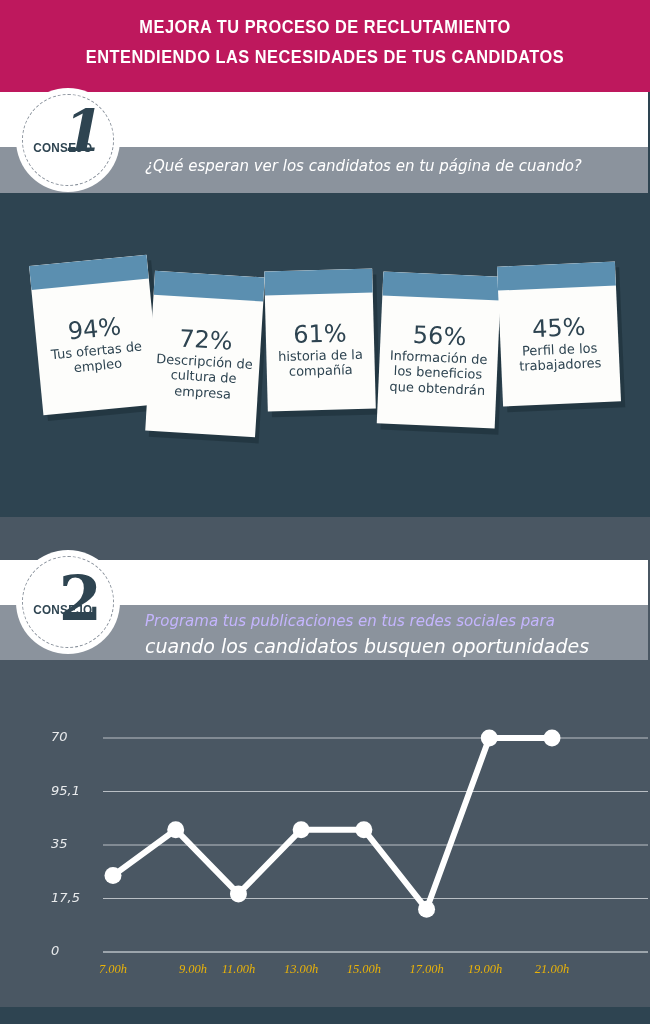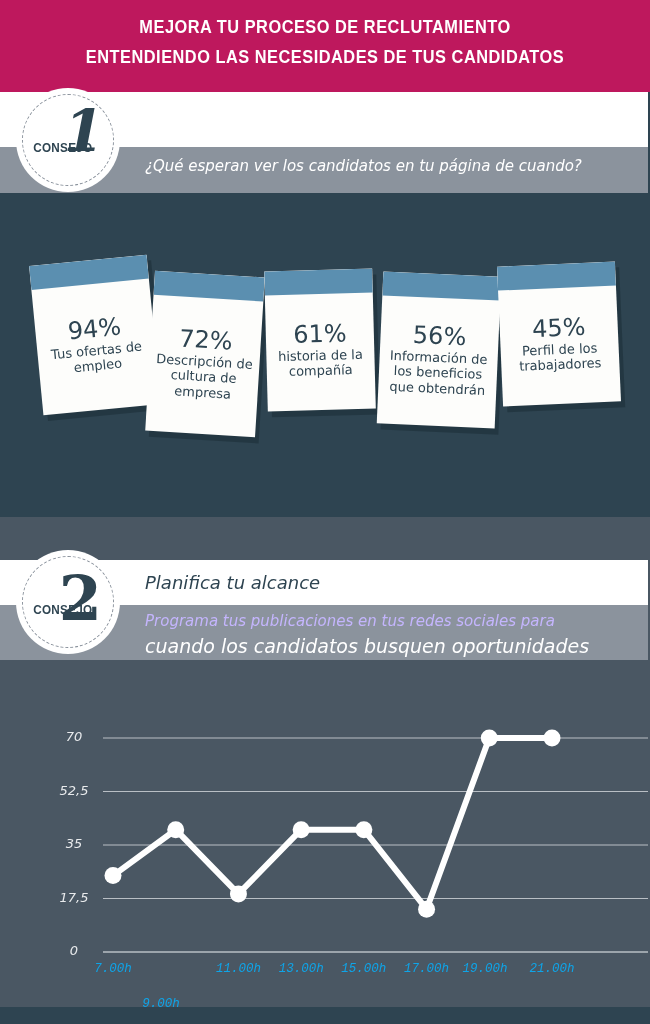--- a/index.html
+++ b/index.html
@@ -146,29 +146,29 @@
   }
 
   
   .chart { position: absolute; left: 0; top: 0; width: 650px; height: 1024px; pointer-events: none; }
   .ylab {
     position: absolute;
     font-family: "DejaVu Sans", sans-serif;
     font-style: italic;
     font-size: 13px;
     color: #e8eaec;
-    text-align: center;
+    text-align: left;
     width: 46px;
   }
   .xlab {
     position: absolute;
-    font-family: Liberation Mono, monospace;
+    font-family: Liberation Serif, serif;
     font-style: italic;
     font-size: 12.5px;
-    color: #0ea5e9;
+    color: #eab308;
     text-align: center;
     width: 60px;
   }
 </style>
 </head>
 <body>
 
 <div class="page">
 
   <div class="header">
@@ -217,21 +217,20 @@
         <div class="pct">45%</div>
         <div class="lbl">Perfil de los trabajadores</div>
       </div>
     </div>
   </div>
 
   <div class="sec2">
 
     <div class="band-white s2-white"></div>
     <div class="band-gray s2-gray"></div>
-    <div class="band-text s2-title">Planifica tu alcance</div>
     <div class="band-text s2-sub1">Programa tus publicaciones en tus redes sociales para</div>
     <div class="band-text s2-sub2">cuando los candidatos busquen oportunidades</div>
   </div>
 
   <div class="chart">
     <svg id="chart-svg" width="650" height="1024">
         <line x1="103" x2="648" y1="952" y2="952" stroke="#b9bfc5" stroke-width="1.4"></line>
         <line x1="103" x2="648" y1="898.5" y2="898.5" stroke="#b9bfc5" stroke-width="1.2"></line>
         <line x1="103" x2="648" y1="845" y2="845" stroke="#b9bfc5" stroke-width="1.2"></line>
         <line x1="103" x2="648" y1="791.5" y2="791.5" stroke="#b9bfc5" stroke-width="1.2"></line>
@@ -243,26 +242,26 @@
         <circle cx="301.1428571428571" cy="829.7142857142857" r="8.5" fill="#ffffff"></circle>
         <circle cx="363.8571428571429" cy="829.7142857142857" r="8.5" fill="#ffffff"></circle>
         <circle cx="426.57142857142856" cy="909.2" r="8.5" fill="#ffffff"></circle>
         <circle cx="489.2857142857143" cy="738" r="8.5" fill="#ffffff"></circle>
         <circle cx="552" cy="738" r="8.5" fill="#ffffff"></circle>
       </svg>
     <div id="ylabels">
         <div class="ylab" style="left: 51px; top: 943px;">0</div>
         <div class="ylab" style="left: 51px; top: 889.5px;">17,5</div>
         <div class="ylab" style="left: 51px; top: 836px;">35</div>
-        <div class="ylab" style="left: 51px; top: 782.5px;">52,5</div>
+        <div class="ylab" style="left: 51px; top: 782.5px;">95,1</div>
         <div class="ylab" style="left: 51px; top: 729px;">70</div>
       </div>
     <div id="xlabels">
         <div class="xlab" style="left: 83px; top: 962px;">7.00h</div>
-        <div class="xlab" style="left: 131px; top: 962px; margin-top: 35px;">9.00h</div>
+        <div class="xlab" style="left: 163px; top: 962px;">9.00h</div>
         <div class="xlab" style="left: 208.429px; top: 962px;">11.00h</div>
         <div class="xlab" style="left: 271.143px; top: 962px;">13.00h</div>
         <div class="xlab" style="left: 333.857px; top: 962px;">15.00h</div>
         <div class="xlab" style="left: 396.571px; top: 962px;">17.00h</div>
         <div class="xlab" style="left: 455px; top: 962px;">19.00h</div>
         <div class="xlab" style="left: 522px; top: 962px;">21.00h</div>
       </div>
   </div>
 
   <div class="badge badge1">

